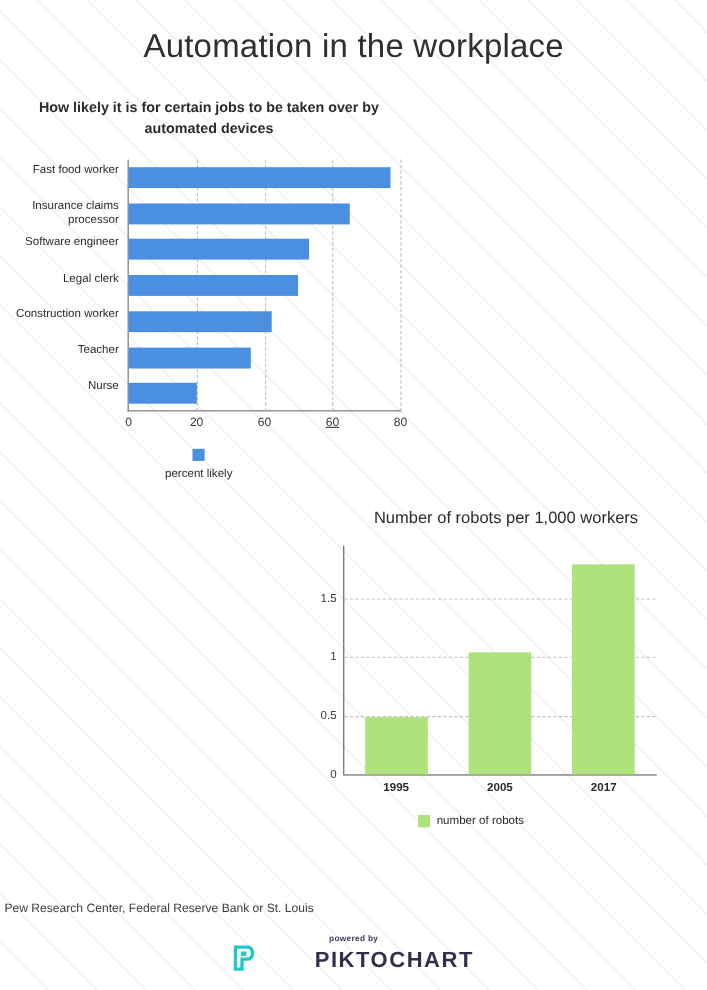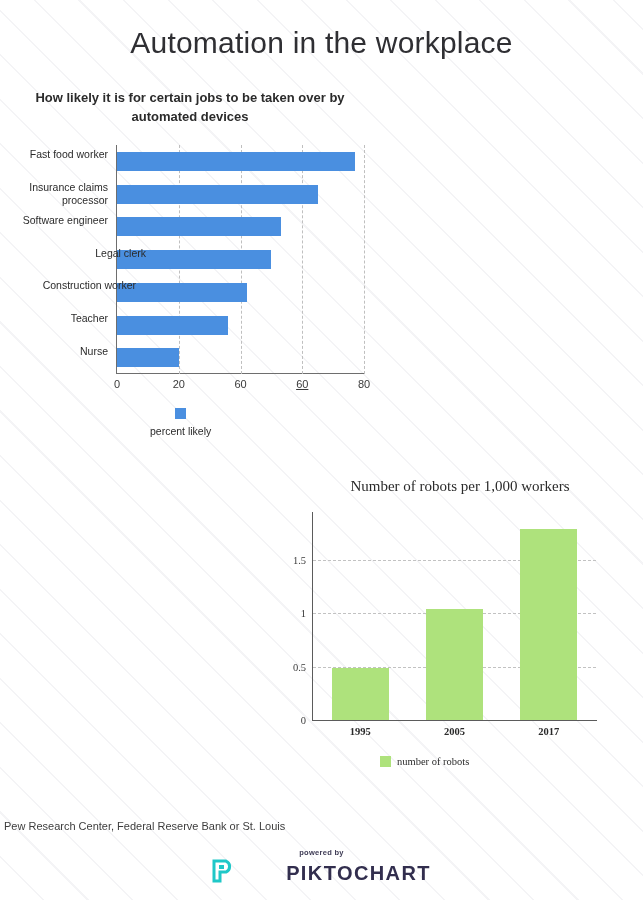--- a/index.html
+++ b/index.html
@@ -128,25 +128,24 @@
     display: block;
   }
   .legend-text {
     font-size: 10.5px;
     color: #2b2b2b;
   }
 
   
   #chart2 {
     position: absolute;
-    top: 478px;
+    top: 462px;
     left: 280px;
     width: 363px;
     height: 300px;
-    font-family: Liberation Serif, serif;
   }
   #chart2-title {
     position: absolute;
     top: 0;
     left: 0;
     width: 360px;
     text-align: center;
     font-size: 15px;
     font-weight: 400;
     color: #2b2b2b;
@@ -289,22 +288,22 @@
       <div class="c1-tick" style="left: 117px;">0</div>
       <div class="c1-tick" style="left: 178.75px;">20</div>
       <div class="c1-tick" style="left: 240.5px;">60</div>
       <div class="c1-tick" style="left: 302.25px; text-decoration: underline;">60</div>
       <div class="c1-tick" style="left: 364px;">80</div>
     </div>
   <div id="c1-labels">
       <div class="c1-cat-label" style="top: 60.3571px; left: 0px;">Fast food worker</div>
       <div class="c1-cat-label" style="top: 93.0714px; left: 0px;">Insurance claims processor</div>
       <div class="c1-cat-label" style="top: 125.786px; left: 0px;">Software engineer</div>
-      <div class="c1-cat-label" style="top: 158.5px; left: 0px; margin-left: 38px;">Legal clerk</div>
-      <div class="c1-cat-label" style="top: 191.214px; left: 0px; padding-left: 28px;">Construction worker</div>
+      <div class="c1-cat-label" style="top: 158.5px; left: 0px;">Legal clerk</div>
+      <div class="c1-cat-label" style="top: 191.214px; left: 0px;">Construction worker</div>
       <div class="c1-cat-label" style="top: 223.929px; left: 0px;">Teacher</div>
       <div class="c1-cat-label" style="top: 256.643px; left: 0px;">Nurse</div>
     </div>
   <div id="chart1-legend">
     <span class="legend-swatch" style="background: rgb(74, 143, 224);"></span>
     <span class="legend-text">percent likely</span>
   </div>
 </div>
 
 <div id="chart2">

